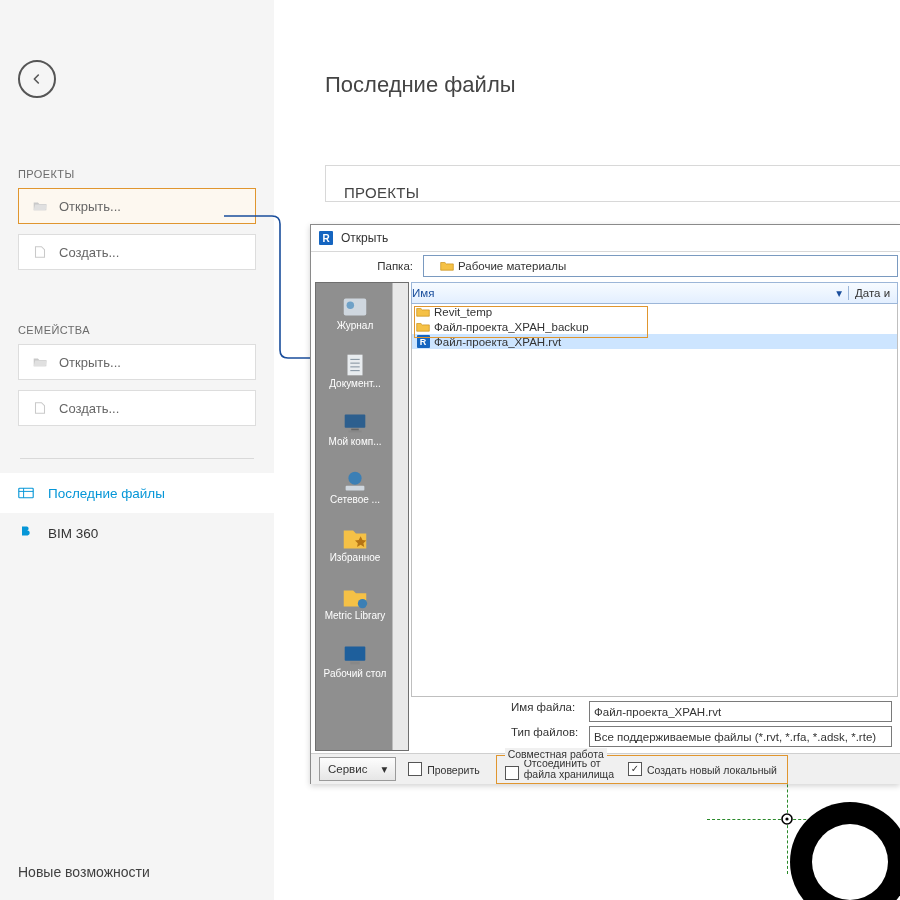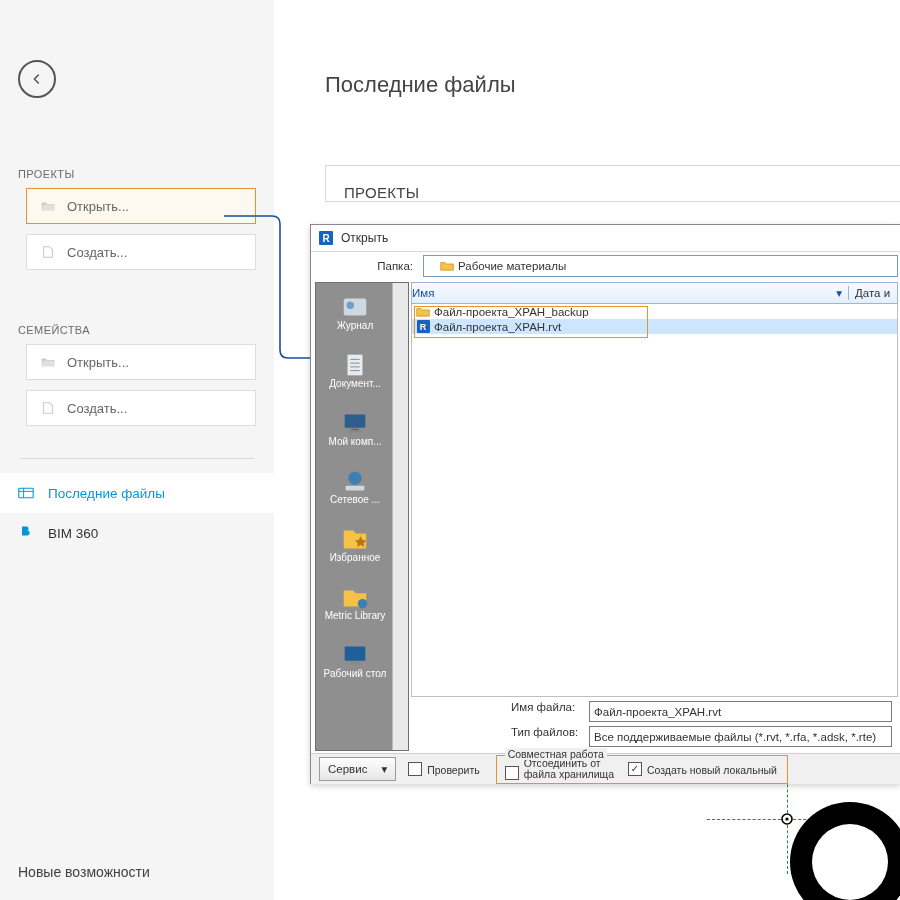--- a/index.html
+++ b/index.html
@@ -2,21 +2,21 @@
 <html><head>
 <meta charset="utf-8">
 <style>
 html,body{margin:0;padding:0;font-family:"Segoe UI",Arial,sans-serif;font-size:12px;color:#333;background:#fff;width:900px;height:900px;overflow:hidden}
 .root{display:flex;width:900px;height:900px;position:relative}
 .sidebar{width:275px;background:#f5f5f5;border-right:1px solid #fff;padding-top:60px;box-sizing:border-box;display:flex;flex-direction:column}
 .back-circle{width:34px;height:34px;border:2px solid #555;border-radius:50%;margin-left:18px;display:flex;align-items:center;justify-content:center;cursor:pointer}
 .back-circle svg{width:16px;height:16px}
 .sec-label{font-size:11px;color:#6b6b6b;letter-spacing:.4px;margin:44px 0 8px 18px}
 .sec-label.first{margin-top:70px}
-.side-btn{margin:0 18px 10px 26px;height:34px;border:1px solid #ddd;background:#fff;display:flex;align-items:center;padding:0 14px;cursor:pointer;gap:12px;color:#666;font-size:13px}
+.side-btn{margin:0 18px 10px 18px;height:34px;border:1px solid #ddd;background:#fff;display:flex;align-items:center;padding:0 14px;cursor:pointer;gap:12px;color:#666;font-size:13px}
 .side-btn.highlight{border:1.5px solid #e0962f;background:#fdf8f0}
 .side-btn svg{width:14px;height:12px;fill:#bdbdbd}
 .divider{margin:22px 20px 14px 20px;border-top:1px solid #d9d9d9}
 .nav-row{height:40px;display:flex;align-items:center;padding:0 18px;gap:14px;font-size:13.5px;cursor:pointer}
 .nav-row.active{color:#0696d7;background:#fff}
 .nav-row svg{width:16px;height:16px}
 .spacer{flex:1}
 .footer-link{color:#404040;font-size:14px;margin:0 0 20px 18px;cursor:pointer}
 .main{flex:1;position:relative;background:#fff}
 .page-title{font-size:22px;color:#444;margin:72px 0 0 50px;font-weight:400}
@@ -232,20 +232,28 @@
           </div>
           <div class="filelist">
             <div class="hlbox"></div>
             <div id="file-rows">
                 <div class="frow">
                   <span class="ficon">
                     <svg width="14" height="12" viewBox="0 0 20 16">
                       <path d="M1 3h6l2 2h10v9H1z" fill="#f5c146" stroke="#c98f1a"></path>
                     </svg>
                   </span>
+                  <span>Revit_temp</span>
+                </div>
+                <div class="frow">
+                  <span class="ficon">
+                    <svg width="14" height="12" viewBox="0 0 20 16">
+                      <path d="M1 3h6l2 2h10v9H1z" fill="#f5c146" stroke="#c98f1a"></path>
+                    </svg>
+                  </span>
                   <span>Файл-проекта_ХРАН_backup</span>
                 </div>
                 <div class="frow selected">
                   <span class="ficon">
                     <span style="width:13px;height:13px;background:#1565c0;color:#fff;font-size:9px;font-weight:bold;display:inline-flex;align-items:center;justify-content:center;border-radius:1px">R</span>
                   </span>
                   <span>Файл-проекта_ХРАН.rvt</span>
                 </div>
               </div>
           </div>

